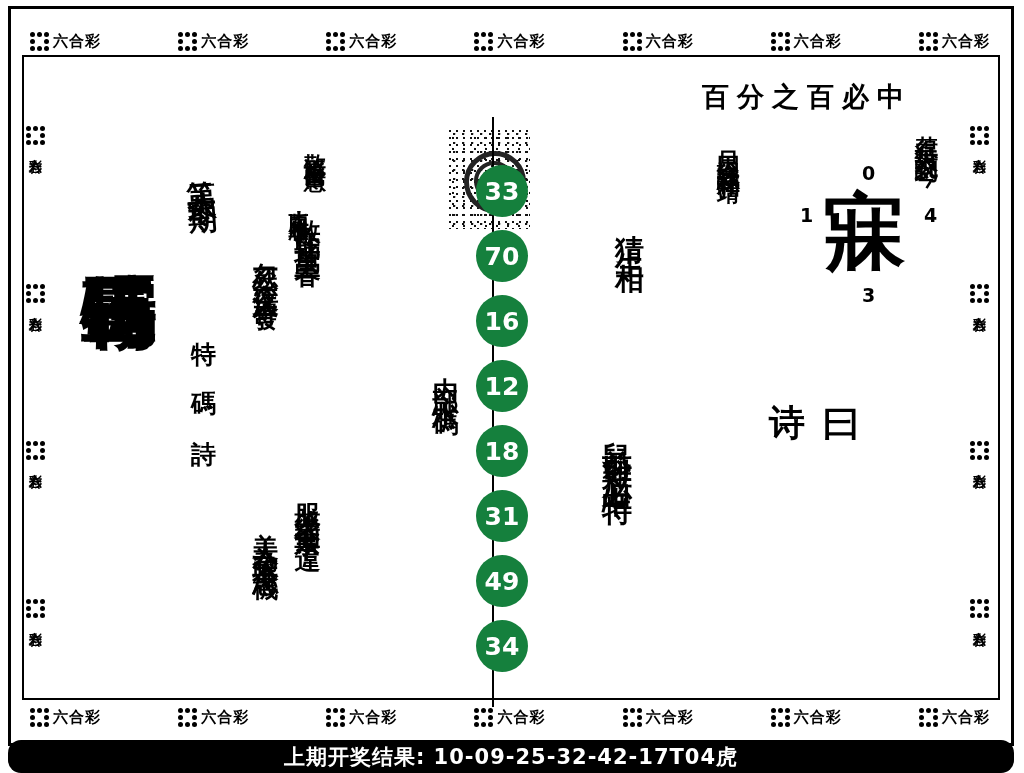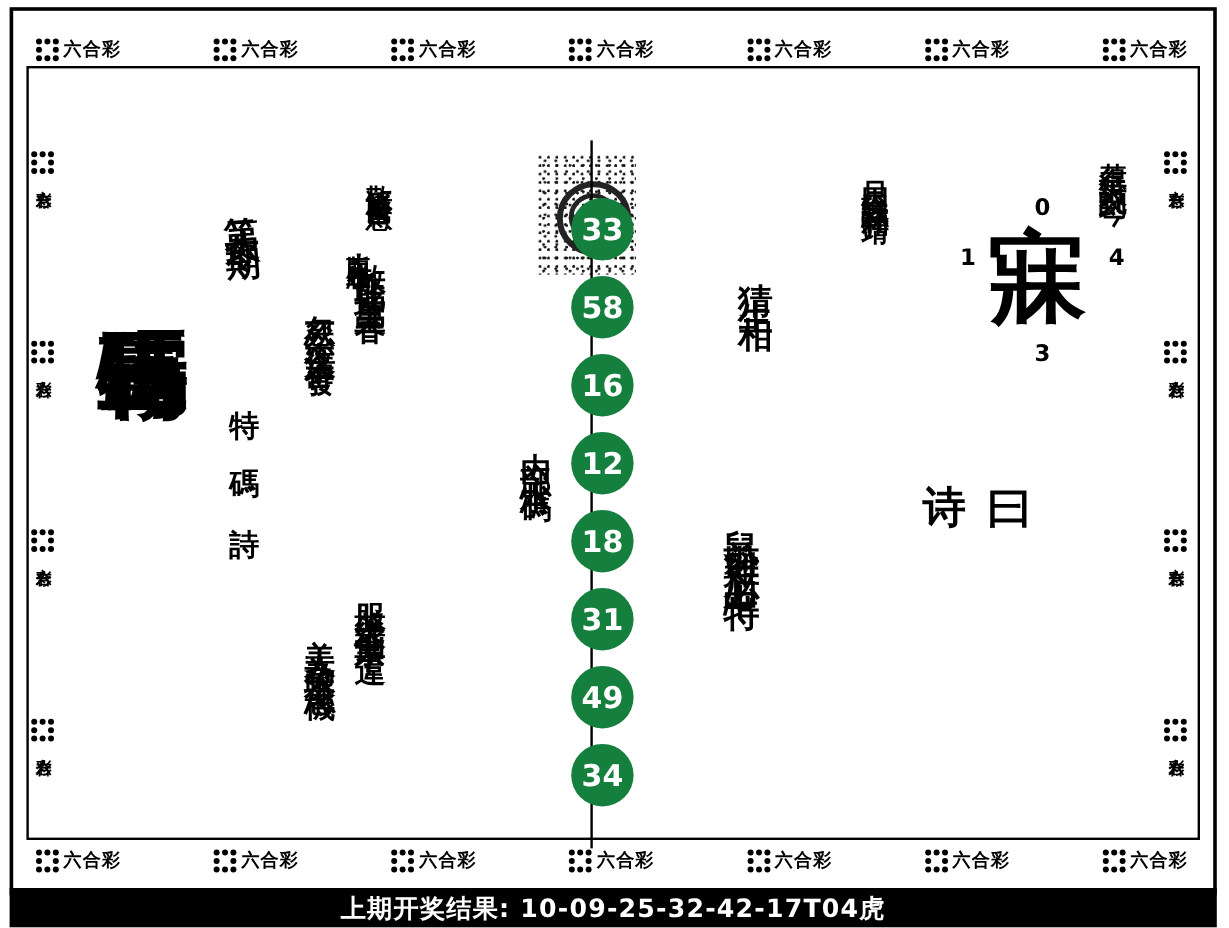--- a/index.html
+++ b/index.html
@@ -329,20 +329,21 @@
     left: 8px; top: 740px;
     width: 1006px; height: 33px;
     background: #000;
     color: #fff;
     display: flex;
     align-items: center;
     justify-content: center;
     font-size: 21px;
     font-weight: bold;
     letter-spacing: 1px;
+    border-radius: 13px;
   }
 </style>
 </head>
 <body>
 
 <div class="page">
 
   <div class="frame-outer"></div>
   <div class="frame-inner"></div>
 
@@ -685,32 +686,33 @@
       <div class="ring"></div>
       <div class="ring2"></div>
     </div>
 
     <div class="divider"></div>
 
     <div class="inner-code vtext">内部心水碼</div>
 
     <div class="balls">
       <div class="ball">33</div>
-      <div class="ball">58</div>
+      <div class="ball">70</div>
       <div class="ball">16</div>
       <div class="ball">12</div>
       <div class="ball">18</div>
       <div class="ball">31</div>
       <div class="ball">49</div>
       <div class="ball">34</div>
     </div>
 
     <div class="guess vtext">猜生相</div>
     <div class="zodiac-line vtext">鼠前雞后必中特</div>
 
+    <div class="slogan">百分之百必中</div>
     <div class="reason vtext">只因誤識林和靖</div>
     <div class="rightnote vtext">惹得詩人説到今</div>
 
     <div class="bigchar-wrap">
       <div class="d-top">0</div>
       <div class="d-left">1</div>
       <div class="d-right">4</div>
       <div class="d-bottom">3</div>
       <div class="bigchar">寐</div>
     </div>

